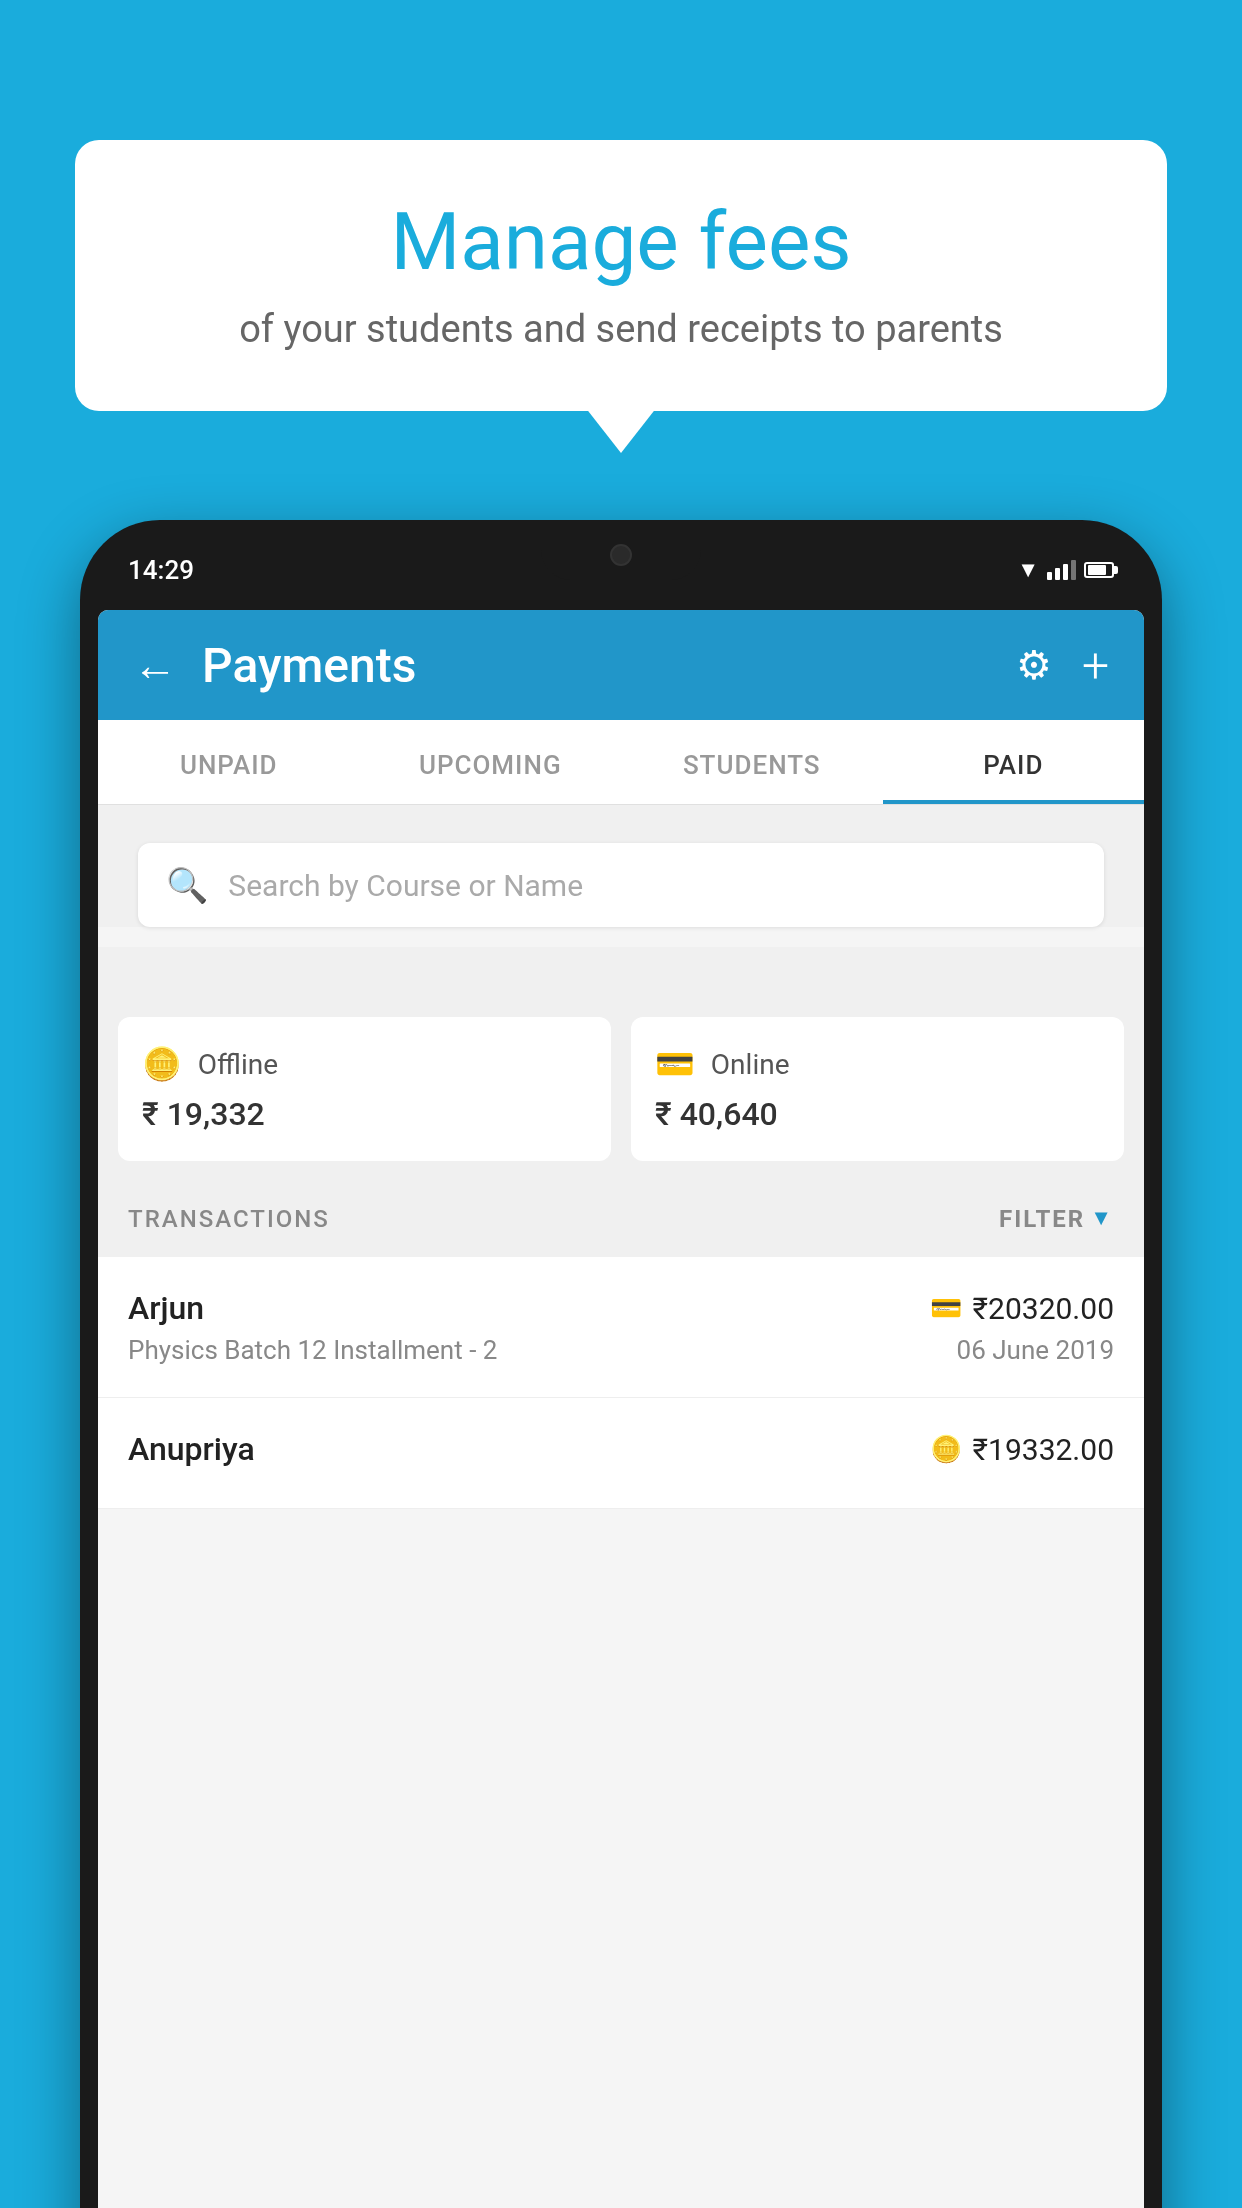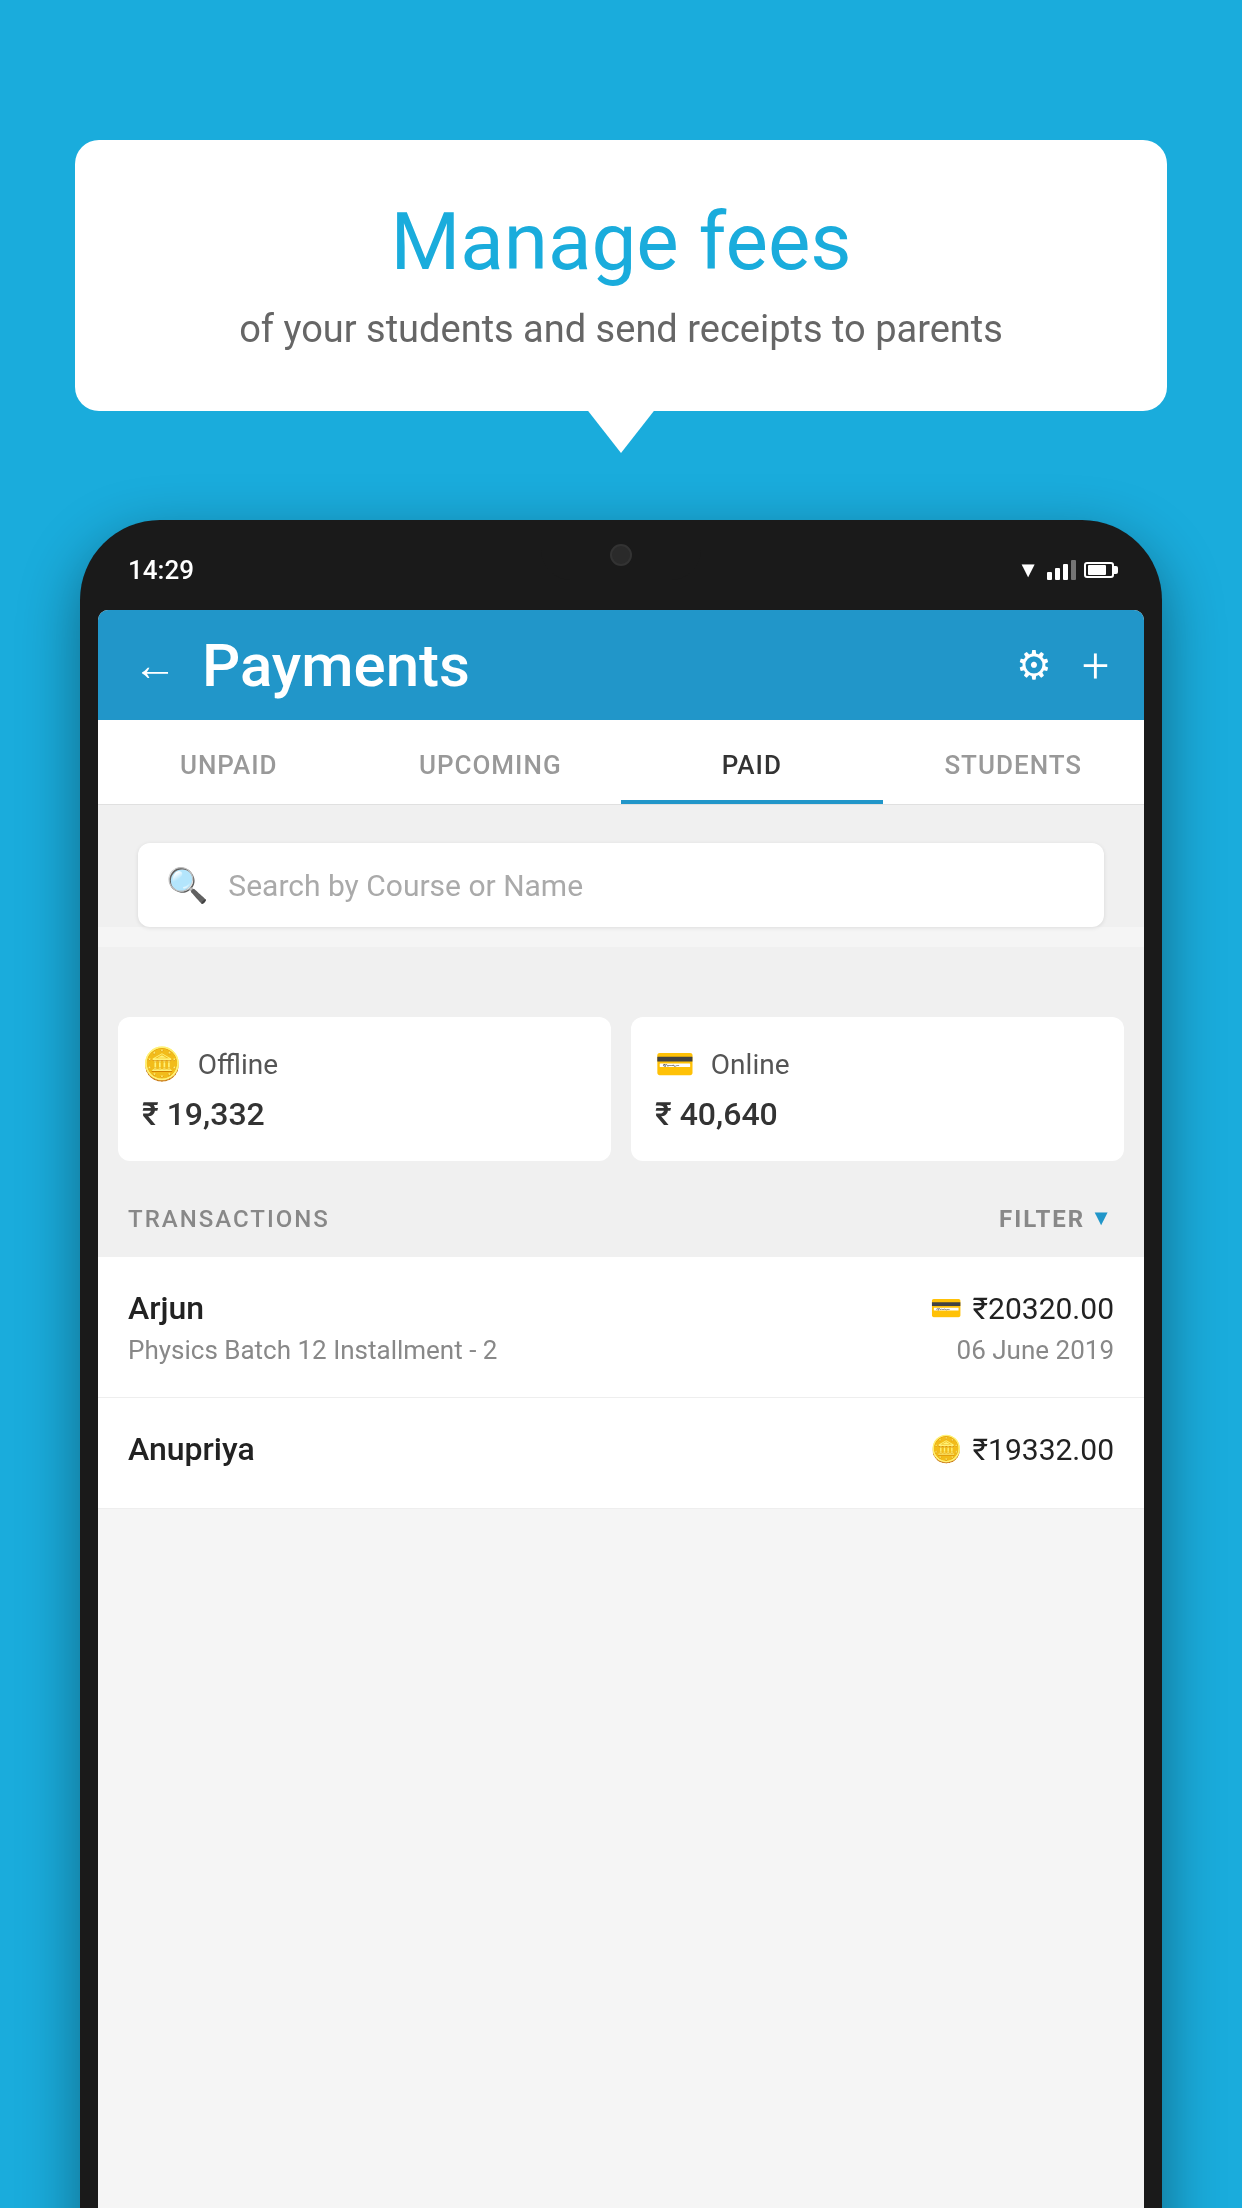--- a/index.html
+++ b/index.html
@@ -188,21 +188,21 @@
     }
 
     .back-arrow {
       color: white;
       font-size: 44px;
       font-weight: 300;
     }
 
     .header-title {
       color: white;
-      font-size: 60px;
+      font-size: 48px;
       font-weight: 500;
     }
 
     .header-right {
       display: flex;
       align-items: center;
       gap: 30px;
     }
 
     .gear-icon {
@@ -456,25 +456,25 @@
           </div>
         </div>
 
         <div class="tabs">
           <div class="tab">
             <span>UNPAID</span>
           </div>
           <div class="tab">
             <span>UPCOMING</span>
           </div>
+          <div class="tab">
+            <span>STUDENTS</span>
+          </div>
           <div class="tab active">
             <span>PAID</span>
-          </div>
-          <div class="tab">
-            <span>STUDENTS</span>
           </div>
         </div>
 
         <div style="background:#f0f0f0;padding:18px 20px 0;">
           <div class="search-bar">
             <span class="search-icon">🔍</span>
             <span class="search-placeholder">Search by Course or Name</span>
           </div>
         </div>
 

